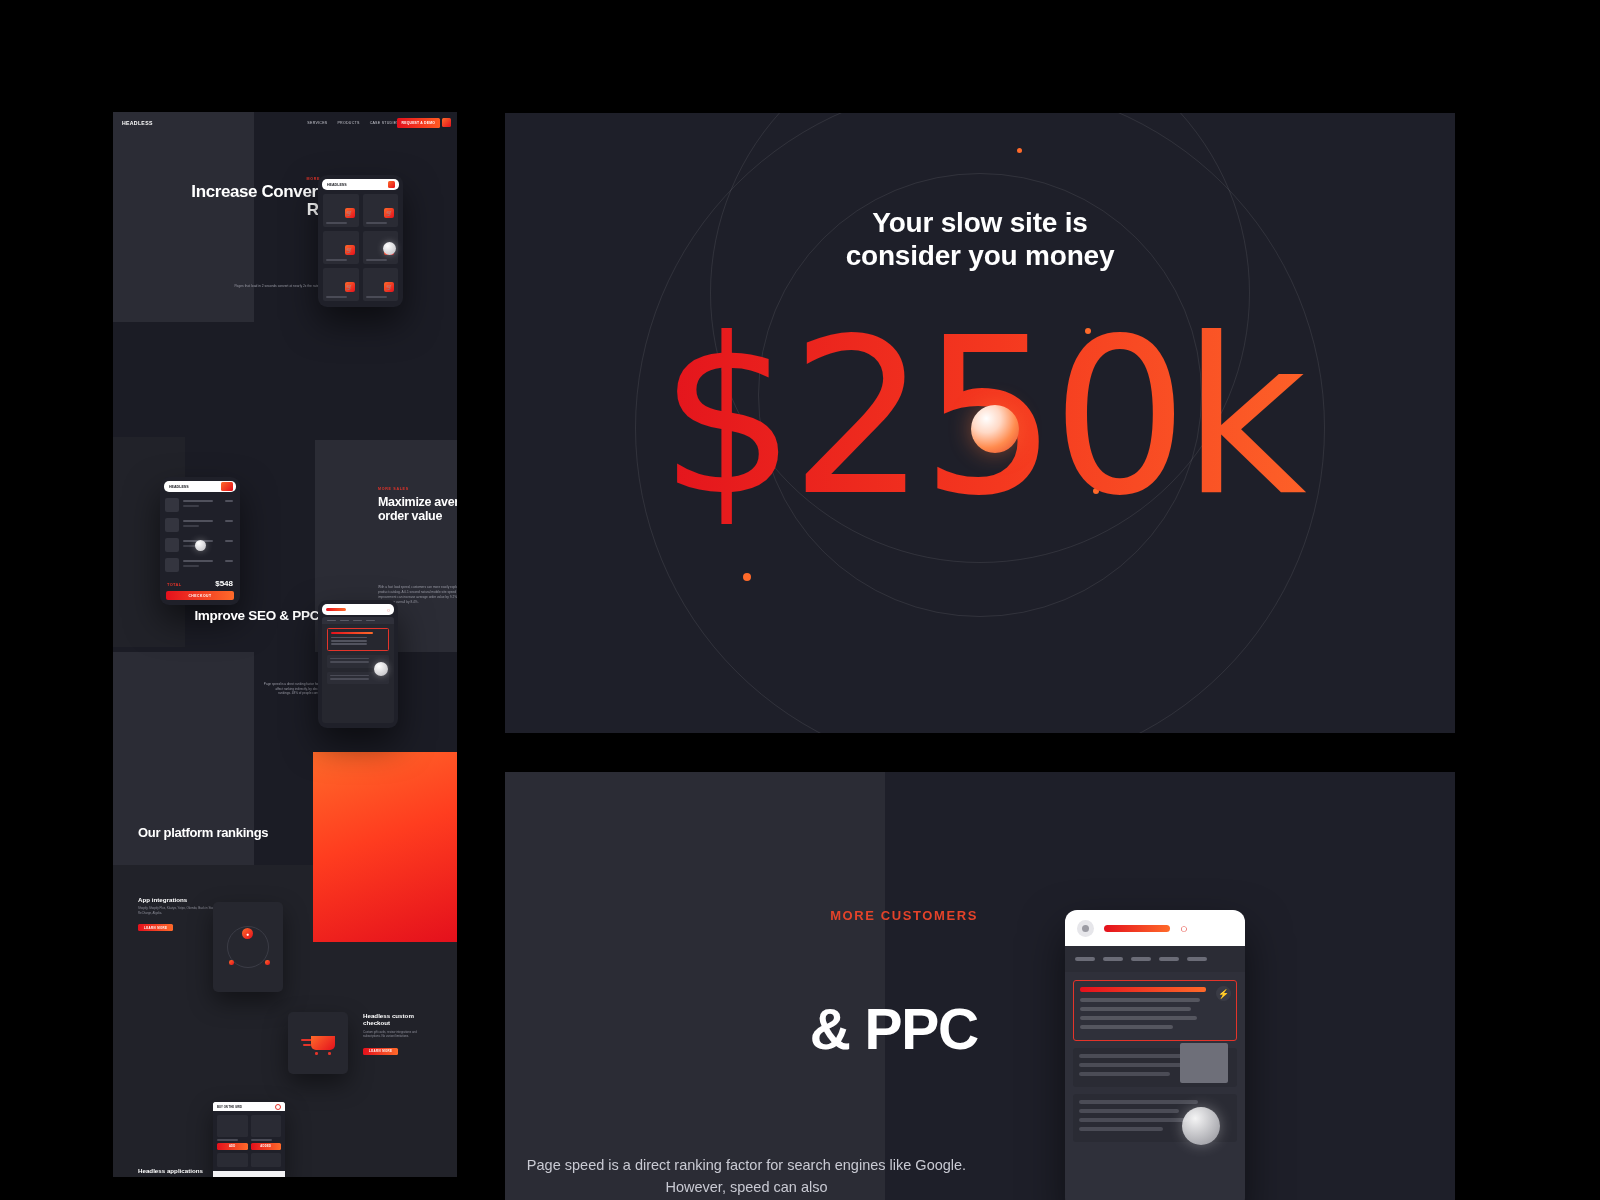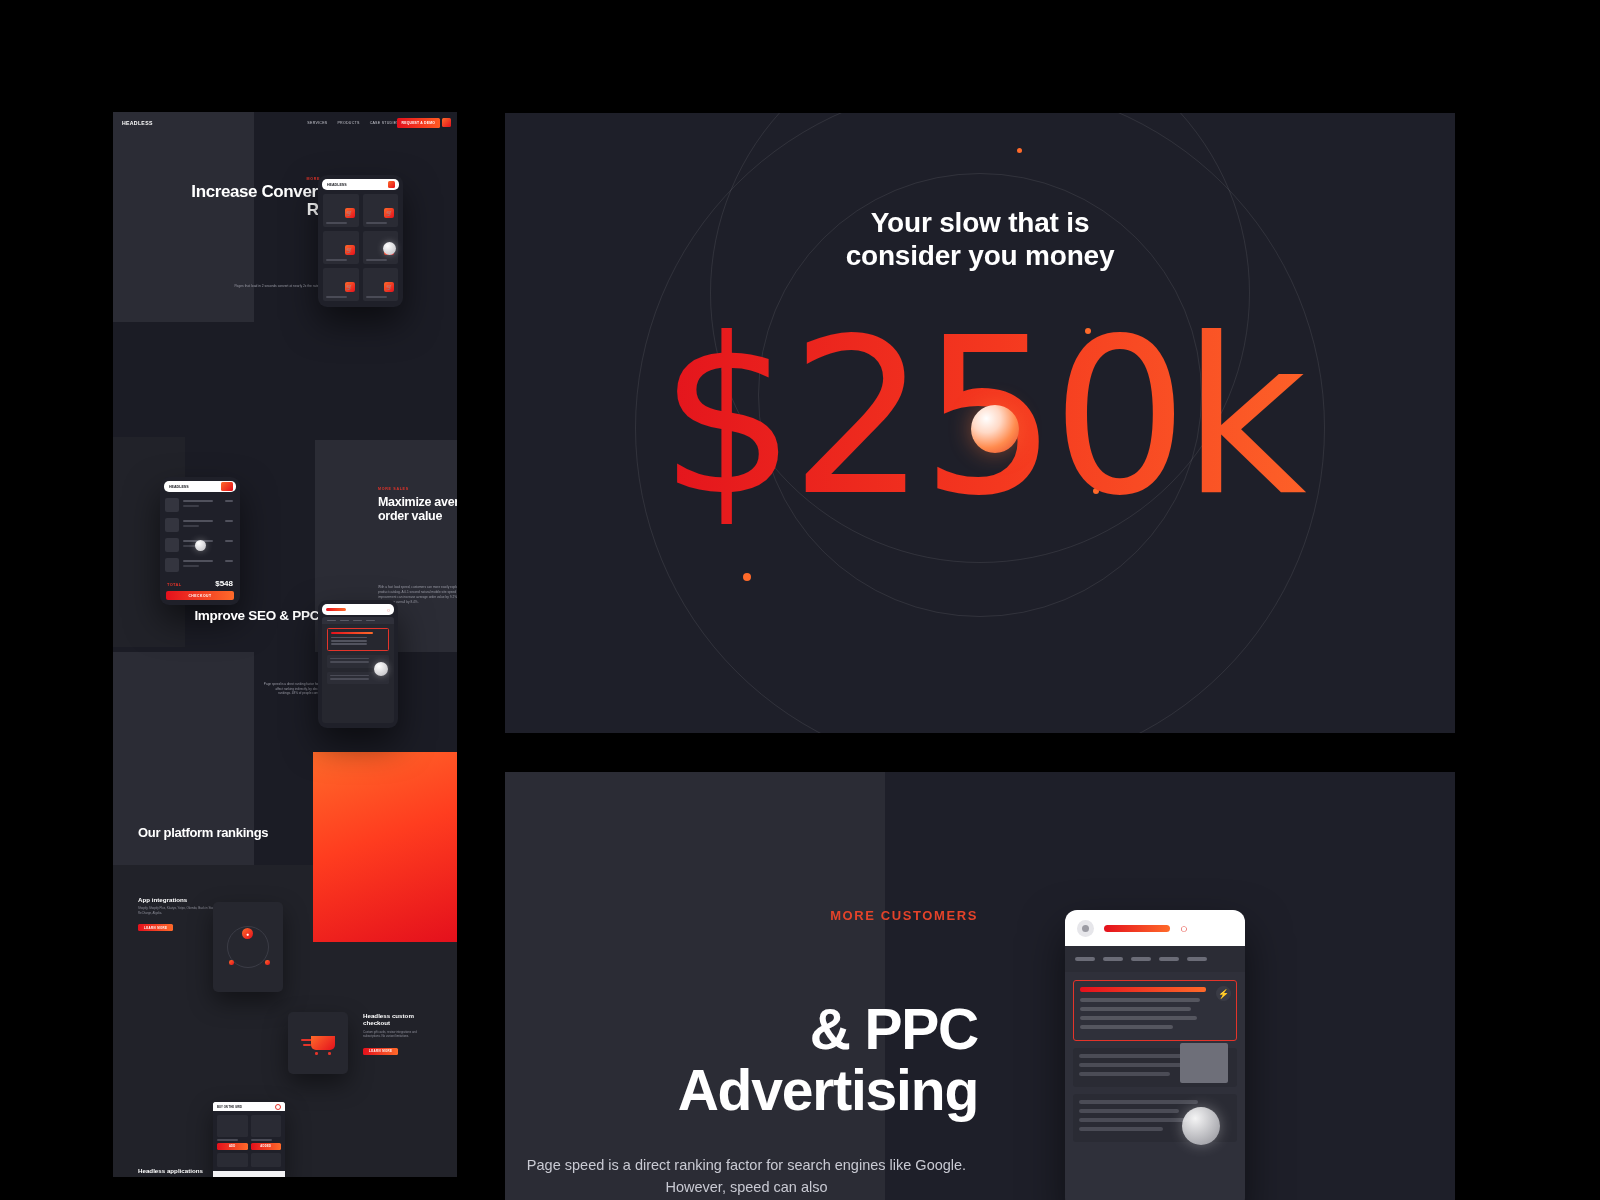--- a/index.html
+++ b/index.html
@@ -401,37 +401,37 @@
     <div class="hero-ring" style="left:253px; top:60px; width:444px; height:444px;"></div>
     <div class="hero-ring" style="left:130px; top:-30px; width:690px; height:690px;"></div>
 
     <div class="sparkdot" style="left:512px; top:35px; width:5px; height:5px;"></div>
     <div class="sparkdot" style="left:580px; top:215px; width:6px; height:6px;"></div>
     <div class="sparkdot" style="left:588px; top:375px; width:6px; height:6px;"></div>
     <div class="sparkdot" style="left:238px; top:460px; width:8px; height:8px;"></div>
     <div class="sparkdot" style="left:495px; top:330px; width:7px; height:7px; background:#f2f2f5;"></div>
 
     <h1>
-      <span>Your slow that is</span><br>
+      <span>Your slow site is</span><br>
       <span>consider you money</span>
     </h1>
 
 
     <div class="bignum">$250k</div>
     <div class="planet"></div>
 
   </div>
 
   <div class="bpanel">
     <div class="shade"></div>
     <div class="eyebrow">MORE CUSTOMERS</div>
     <h2>
       <br>
       <span>&amp; PPC</span><br>
-      <span>Advertising</span><br>
+      <br>
     </h2>
     <div class="body">Page speed is a direct ranking factor for search engines like Google. However, speed can also</div>
 
     <div class="bphone">
       <div class="wtop">
         <span class="avatar"></span>
         <span class="qbar"></span>
         <span style="font-size:13px;color:#e4342a;">○</span>
       </div>
       <div class="navbar">

